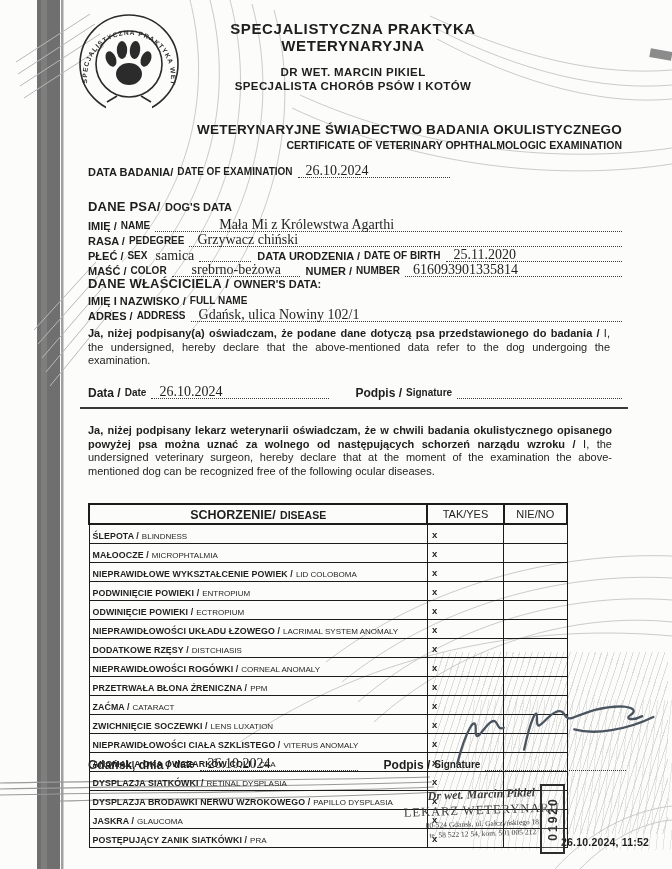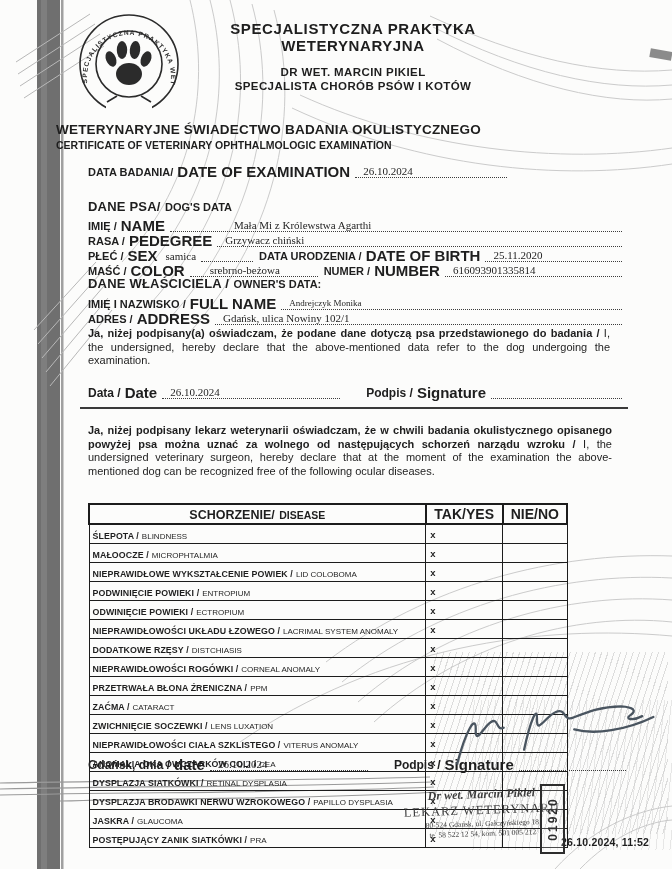--- a/index.html
+++ b/index.html
@@ -16,32 +16,32 @@
   .hatch2 { background:repeating-linear-gradient(96deg, transparent 0px, transparent 6px, #c6c6c6 6px, #c6c6c6 7px); opacity:.4; }
   .blk { position:absolute; z-index:2; }
 
   
   #logo { left:74px; top:12px; width:110px; height:106px; }
   #practice-head { left:178px; top:20px; width:350px; text-align:center; }
   .ph-name { font-size:15px; font-weight:bold; letter-spacing:.6px; line-height:17px; }
   .ph-doc  { font-size:11.5px; font-weight:bold; margin-top:12px; letter-spacing:.4px; }
   .ph-spec { font-size:11.5px; font-weight:bold; margin-top:2px; letter-spacing:.4px; }
 
-  #cert-title { left:56px; top:122px; width:566px; text-align:left; }
+  #cert-title { left:56px; top:122px; width:566px; text-align:right; }
   .ct-pl { font-size:13.5px; font-weight:bold; letter-spacing:.2px; }
   .ct-en { font-size:10.5px; font-weight:600; margin-top:2px; }
 
   
   .fline { display:flex; align-items:flex-end; line-height:12px; margin-bottom:1px; }
   .lab-pl { font-weight:bold; font-size:11px; white-space:nowrap; }
-  .lab-en { font-size:15px; font-weight:600; white-space:nowrap; margin-left:4px; }
+  .lab-en { font-size:10px; font-weight:600; white-space:nowrap; margin-left:4px; }
   .big .lab-pl { font-size:12px; }
   .leader { flex:1; border-bottom:1.5px dotted #3c3c3c; margin-left:5px; min-height:13px; }
   .seg { border-bottom:1.5px dotted #3c3c3c; margin-left:5px; min-height:13px; display:inline-block; }
-  .val { font-family:"Liberation Serif", serif; font-size:11px; line-height:12px; white-space:nowrap; }
+  .val { font-family:"Liberation Serif", serif; font-size:14px; line-height:12px; white-space:nowrap; }
   .ind60 { padding-left:64px; } .ind8 { padding-left:8px; } .ind20 { padding-left:20px; }
   .spacer { width:26px; }
 
   #exam-line { left:88px; top:164px; width:440px; }
   #exam-line .seg { width:152px; }
 
   .sec-h { margin-bottom:3px; }
   .sh-pl { font-size:13px; font-weight:bold; letter-spacing:.2px; }
   .sh-en { font-size:11px; font-weight:bold; }
   #dog-block { left:88px; top:197px; width:534px; }
@@ -55,21 +55,21 @@
   #divider { left:80px; top:407px; width:548px; height:2px; background:#3a3a3a; }
   #decl2 { left:88px; top:424px; width:524px; }
 
   
   #disease-table { left:88px; top:503px; }
   table { border-collapse:collapse; width:480px; background:transparent; }
   th, td { border:1.4px solid #1c1c1c; padding:0 3px; }
   thead th { height:17px; text-align:center; border-width:2px; }
   .th-pl { font-size:12.5px; font-weight:bold; }
   .th-en { font-size:10.5px; font-weight:bold; }
-  .th-col { font-size:14px; font-weight:bold;margin-left:29px; }
+  .th-col { font-size:11px; font-weight:normal;margin-left:29px; }
   td { height:11px; }
   .cell-disease { width:352px; }
   .cell-yes { width:70px; font-weight:bold; font-size:9.5px; padding-left:4px; }
   .cell-no  { width:58px; }
   .d-pl { font-size:8.8px; font-weight:bold; letter-spacing:.1px; }
   .d-en { font-size:8px; font-weight:500; margin-left:3px; }
 
   
   #footer-line { left:88px; top:757px; width:538px;justify-content:flex-end; }
   #footer-line .seg { width:158px; }
@@ -208,21 +208,20 @@
   </div>
 
   <div id="owner-block" class="blk">
     <div class="sec-h">
       <span class="sh-pl">DANE WŁAŚCICIELA /</span>
       <span class="sh-en">OWNER'S DATA:</span>
     </div>
     <div class="fline">
       <span class="lab-pl">IMIĘ I NAZWISKO /</span>
       <span class="lab-en">FULL NAME</span>
-      <span class="leader"><span class="val ind8" style="font-size:9px">Andrejczyk Monika</span></span>
     </div>
     <div class="fline">
       <span class="lab-pl">ADRES /</span>
       <span class="lab-en">ADDRESS</span>
       <span class="leader"><span class="val ind8">Gdańsk, ulica Nowiny 102/1</span></span>
     </div>
   </div>
 
   <div id="decl1" class="blk">
     <p class="decl"><span class="pl">Ja, niżej podpisany(a) oświadczam, że podane dane dotyczą psa przedstawionego do badania /</span><span class="en"> I, the undersigned, hereby declare that the above-mentioned data refer to the dog undergoing the examination.</span></p>

